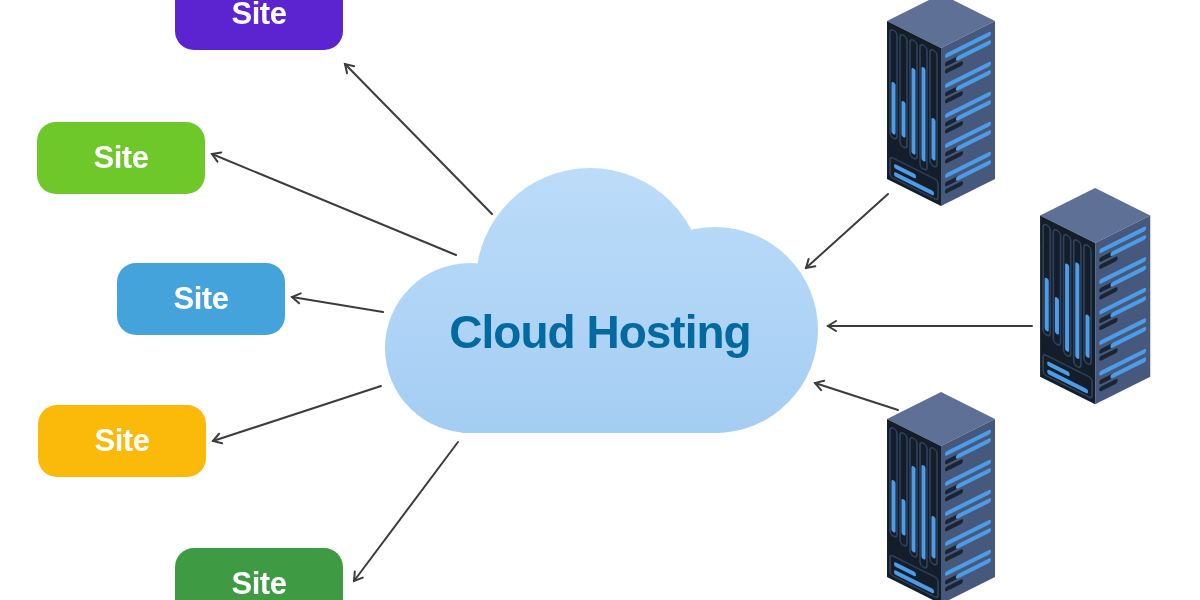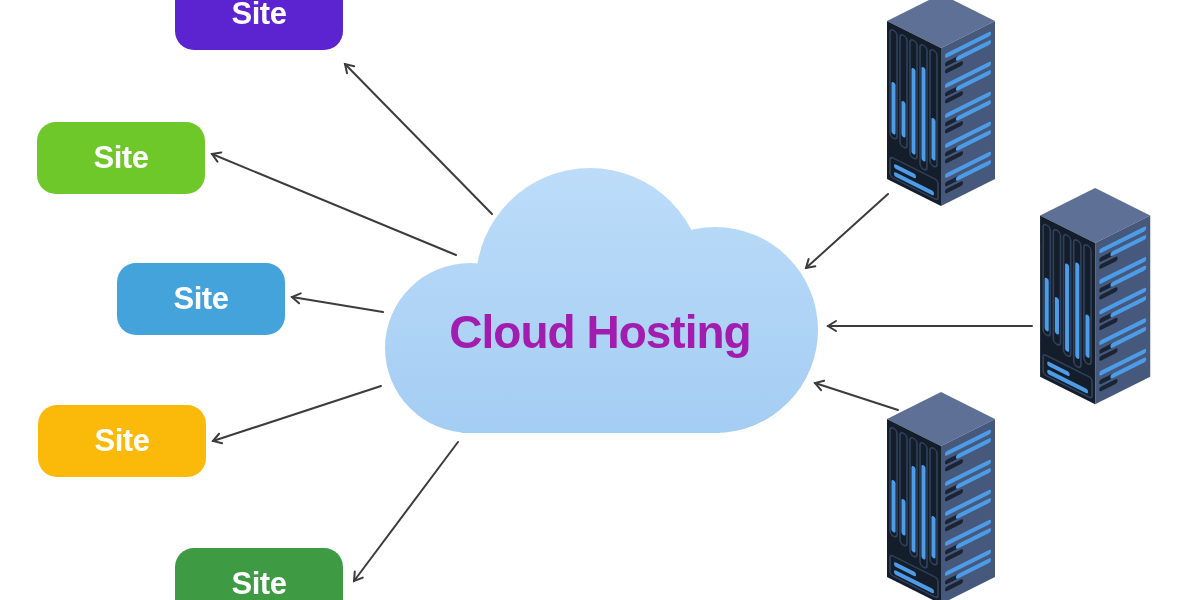--- a/index.html
+++ b/index.html
@@ -122,15 +122,15 @@
       <use href="#server"></use>
     </g>
   </svg>
 
   <div class="site" id="site-0" style="background-color: rgb(92, 35, 209);">Site</div>
   <div class="site" id="site-1" style="background-color: rgb(110, 200, 41);">Site</div>
   <div class="site" id="site-2" style="background-color: rgb(69, 163, 220);">Site</div>
   <div class="site" id="site-3" style="background-color: rgb(251, 185, 10);">Site</div>
   <div class="site" id="site-4" style="background-color: rgb(63, 155, 67);">Site</div>
 
-  <div class="cloud-label" style="color: #a21caf;">Cloud Hosting</div>
+  <div class="cloud-label" style="color: #0369a1;">Cloud Hosting</div>
 
 </div>
 
 </body></html>

